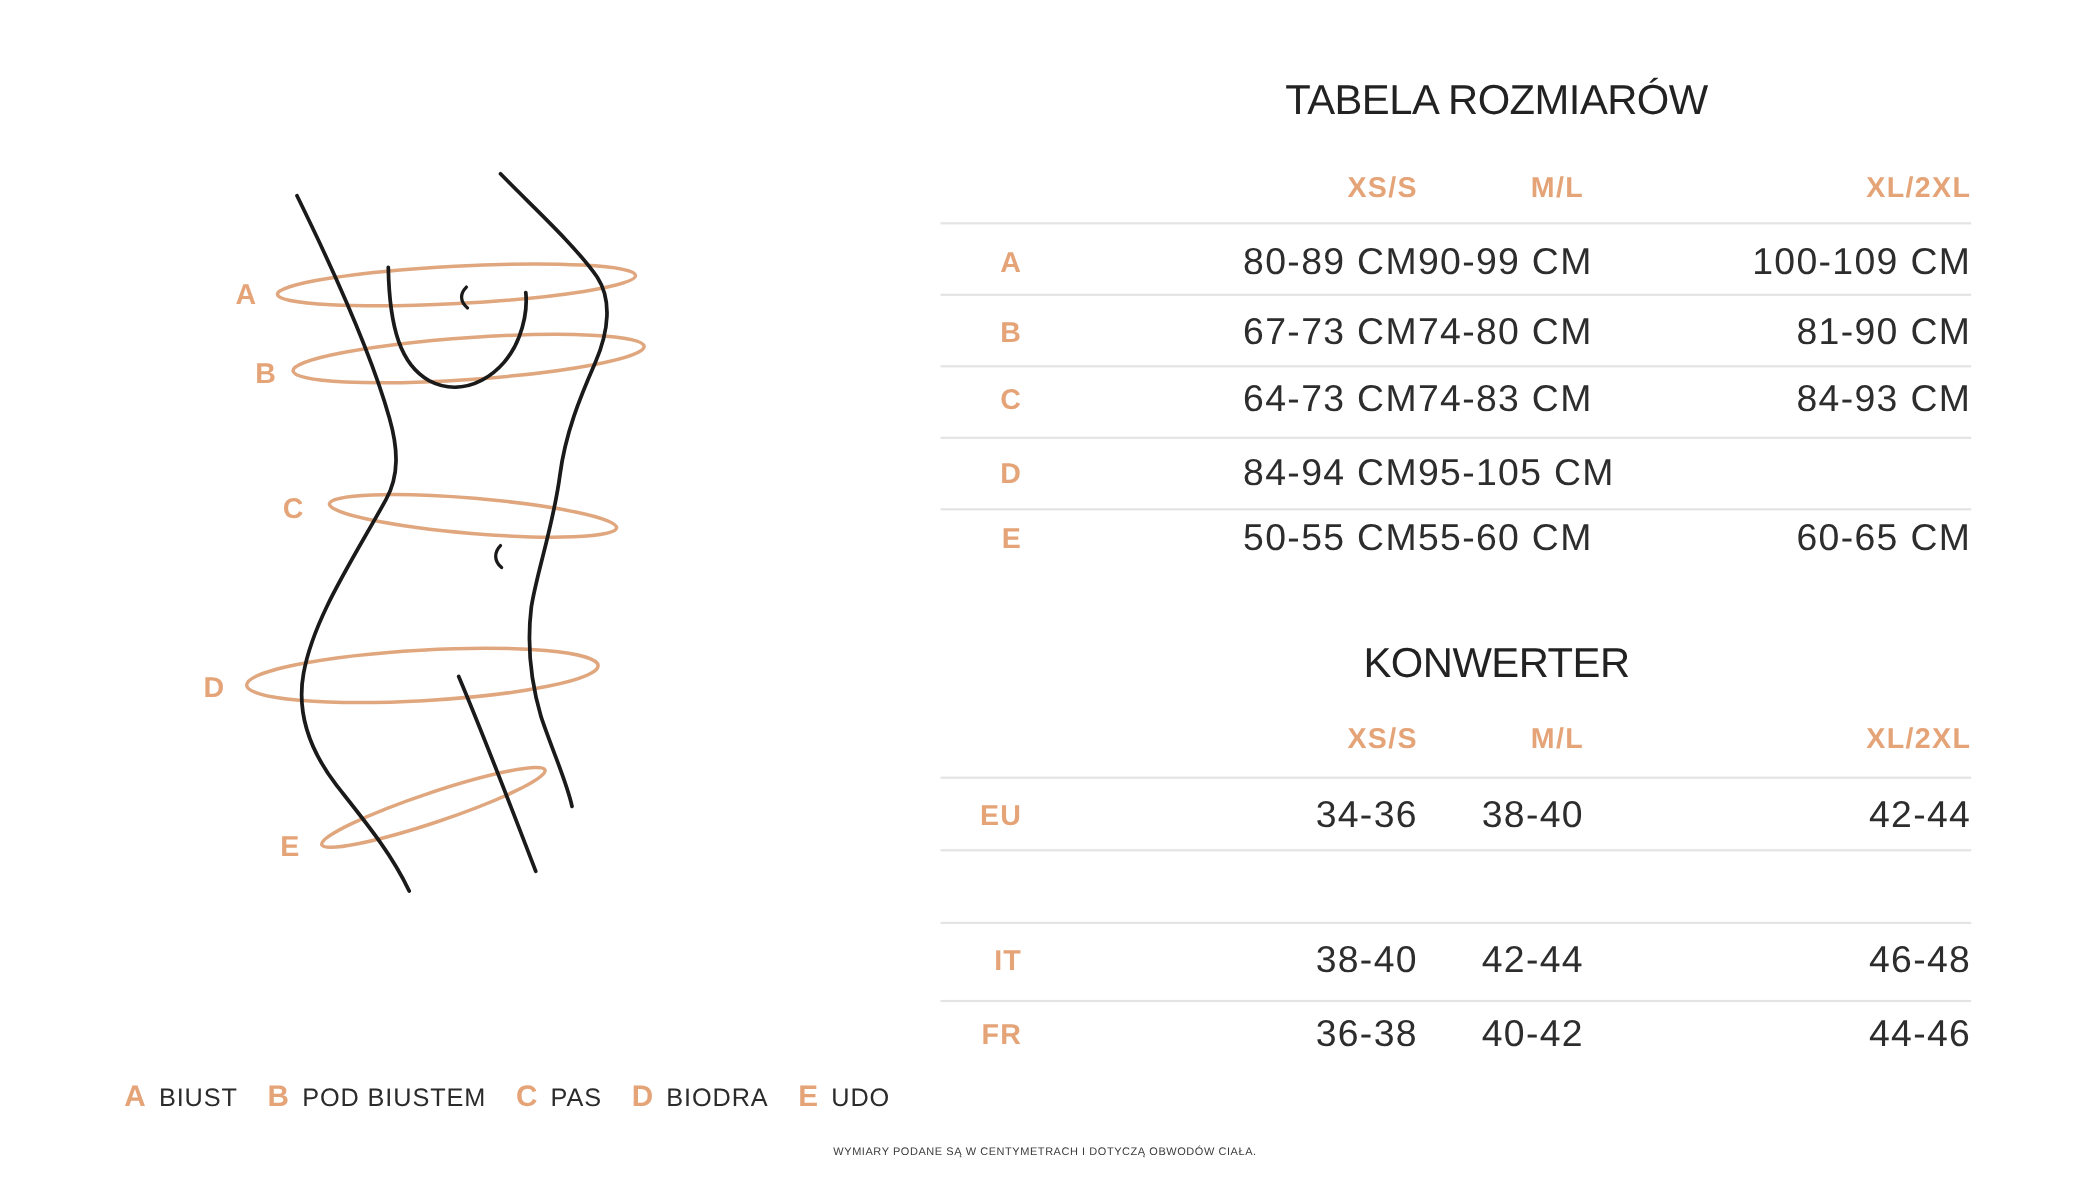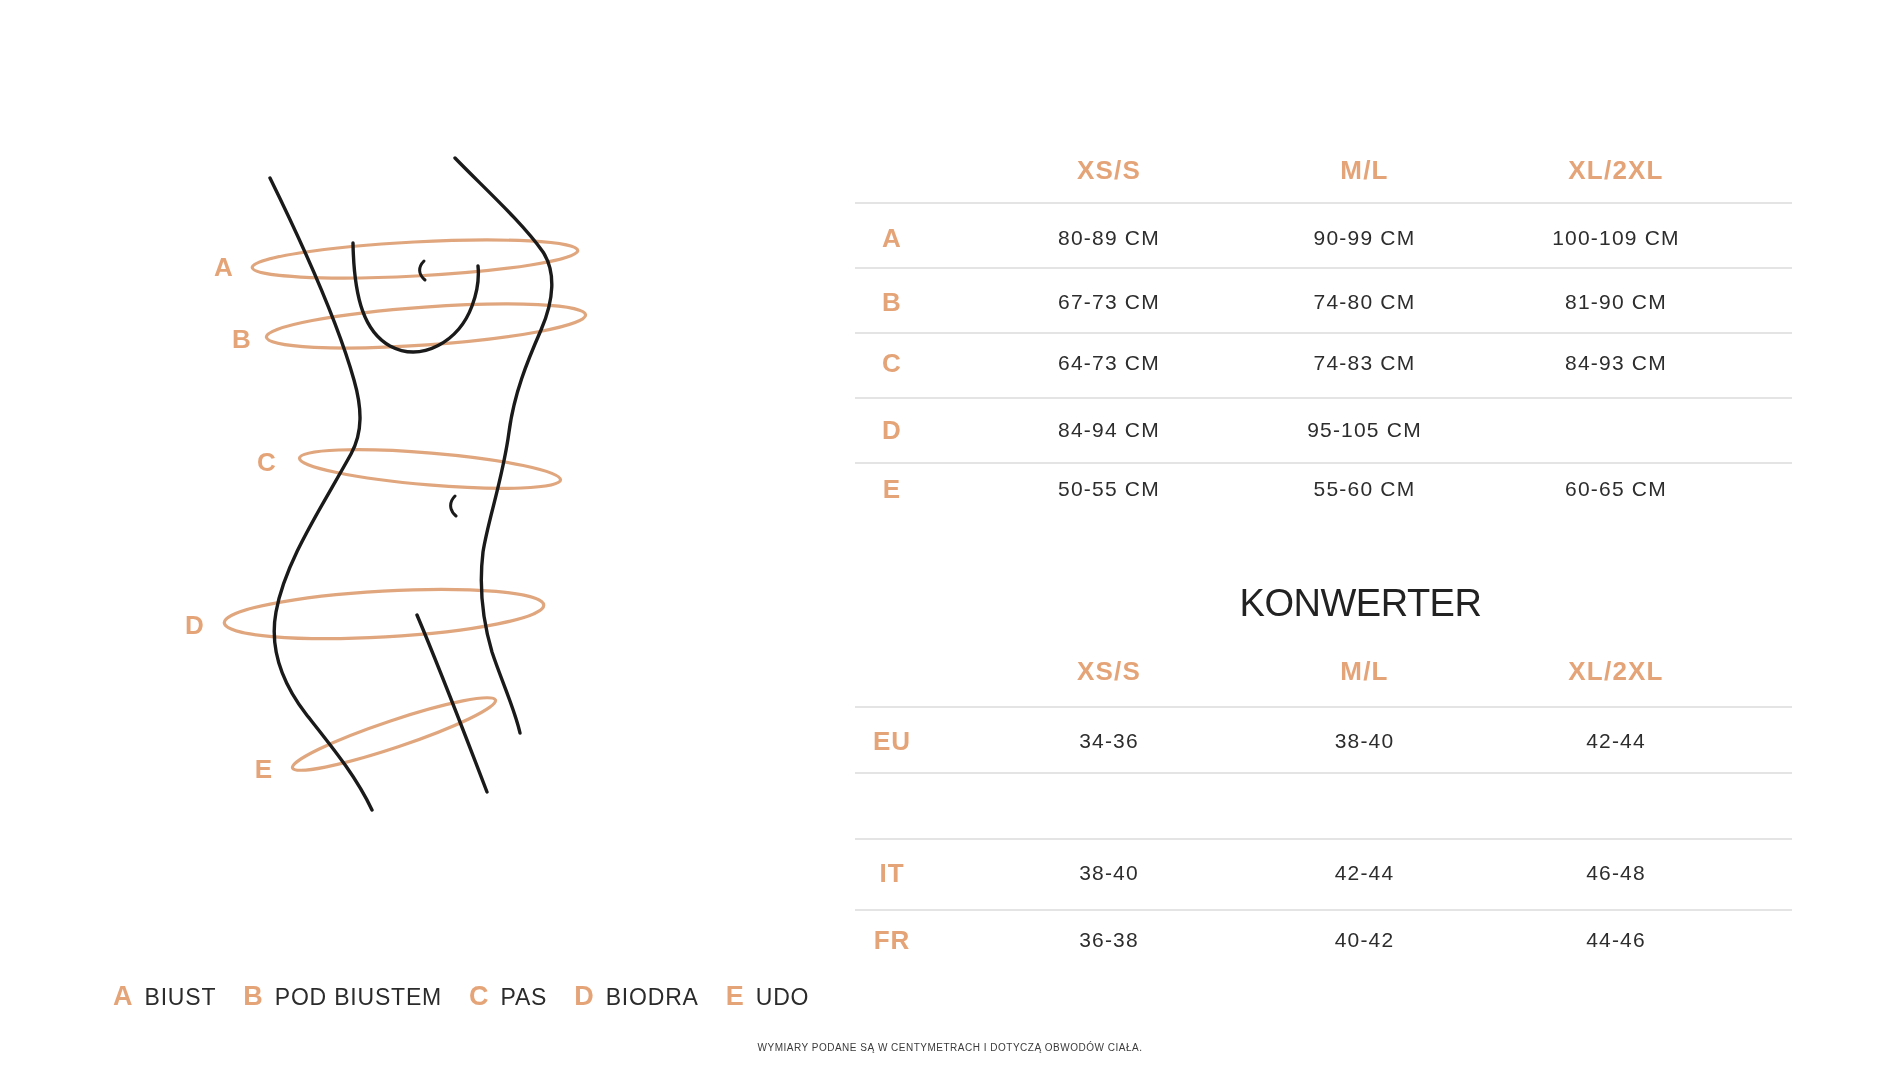--- a/index.html
+++ b/index.html
@@ -81,38 +81,38 @@
   .grid-row {
     position: absolute;
     left: 0;
     width: 937px;
     height: 34px;
     display: grid;
     grid-template-columns: 74px 360px 151px 352px;
     align-items: center;
   }
   .grid-row > span {
-    text-align: center;
+    text-align: right;
     line-height: 34px;
     white-space: nowrap;
   }
   .col-header {
     font-size: 26px;
     font-weight: bold;
     color: #e5a478;
     letter-spacing: 1.2px;
   }
   .row-label {
     font-size: 26px;
     font-weight: bold;
     color: #e5a478;
     letter-spacing: 1px;
   }
   .cell {
-    font-size: 21px;
+    font-size: 34px;
     color: #2d2d2d;
     letter-spacing: 1.2px;
   }
   .sep {
     position: absolute;
     left: 0;
     width: 937px;
     height: 2px;
     background: #e4e4e4;
   }
@@ -183,20 +183,21 @@
       <span class="legend-text">BIODRA</span>
     </div>
     <div class="legend-item">
       <span class="legend-letter">E</span>
       <span class="legend-text">UDO</span>
     </div>
   </div>
 
   <div class="panel">
 
+    <div class="tbl-title" style="top:70px">TABELA ROZMIARÓW</div>
 
     <div class="grid-row" style="top:153px">
       <span></span>
       <span class="col-header">XS/S</span>
       <span class="col-header">M/L</span>
       <span class="col-header">XL/2XL</span>
     </div>
 
     <div class="sep" style="top:202px"></div>
     <div class="grid-row" style="top:221px">

